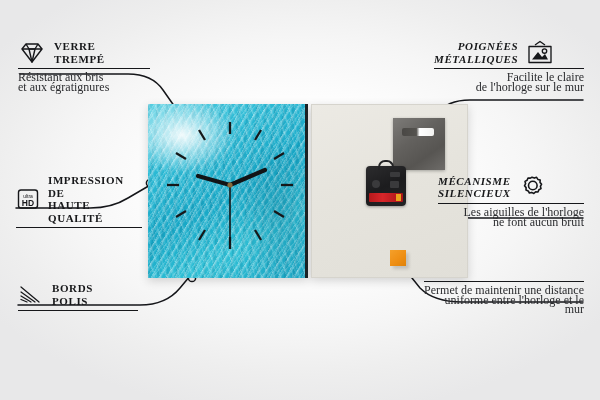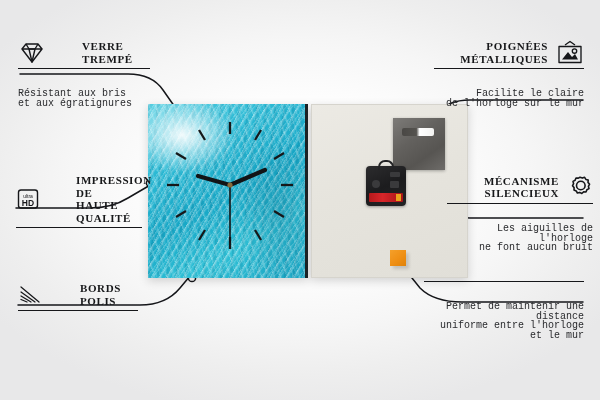--- a/index.html
+++ b/index.html
@@ -105,44 +105,43 @@
   }
 
   
   .feature { position: absolute; }
   .feature.left  { text-align: left;  }
   .feature.right { text-align: right; }
 
   .f-head {
     display: flex; align-items: center; gap: 8px;
   }
-  .feature.right .f-head { justify-content: flex-end; }
+  .feature.right .f-head { justify-content: flex-start; font-style: italic; }
 
   .f-title {
     font-family: "Liberation Serif", serif;
     font-weight: bold;
     font-size: 11px;
     letter-spacing: 0.6px;
     line-height: 12.5px;
     color: #17181a;
     text-transform: uppercase;
     white-space: pre-line;
-    margin-left: 28px;
   }
   .f-rule {
     height: 1px;
     background: #16171a;
     margin-top: 3px;
   }
   .f-desc {
-    font-family: Liberation Mono, monospace;
-    font-size: 10px;
+    font-family: Liberation Serif, serif;
+    font-size: 12px;
     line-height: 9.6px;
     color: #2a2b2e;
-    margin-top: 20px;
+    margin-top: 4px;
     white-space: pre-line;
   }
   .f-icon { flex: 0 0 auto; display: block; }
 </style>
 </head>
 <body>
 
 <div id="stage">
 
   <svg id="leaders" viewBox="0 0 600 400">
@@ -266,21 +265,21 @@
           <path d="M6,19.5 L12,12 L16,17 L19,14 L22,19.5 Z" fill="#16171a" stroke="none"></path>
           <circle cx="18.5" cy="11" r="2.2"></circle>
         </g>
       </svg>
     </div>
     <div class="f-rule" style="width:150px;"></div>
     <div class="f-desc">Facilite le claire
 de l'horloge sur le mur</div>
   </div>
 
-  <div class="feature right" style="right:7px; top:174px; width:146px;">
+  <div class="feature right" style="right:16px; top:174px; width:146px;">
     <div class="f-head">
       <div class="f-title">MÉCANISME
 SILENCIEUX</div>
       <svg class="f-icon" width="26" height="26" viewBox="0 0 26 26">
         <g fill="none" stroke="#16171a" stroke-width="1.6" stroke-linejoin="round">
           <path d="M13,3.2 L15.4,4.1 L17.6,3.3 L18.9,5.4 L21.2,6 L21,8.4 L22.6,10.2 L21.4,12.3
                    L22,14.6 L19.9,15.8 L19,18 L16.6,17.9 L14.8,19.5 L12.7,18.4 L10.4,19 L9.2,16.9
                    L7,16 L7.1,13.6 L5.5,11.8 L6.6,9.7 L6,7.4 L8.1,6.2 L9,4 L11.4,4.1 Z"></path>
           <circle cx="13.8" cy="11.5" r="4.3"></circle>
         </g>

